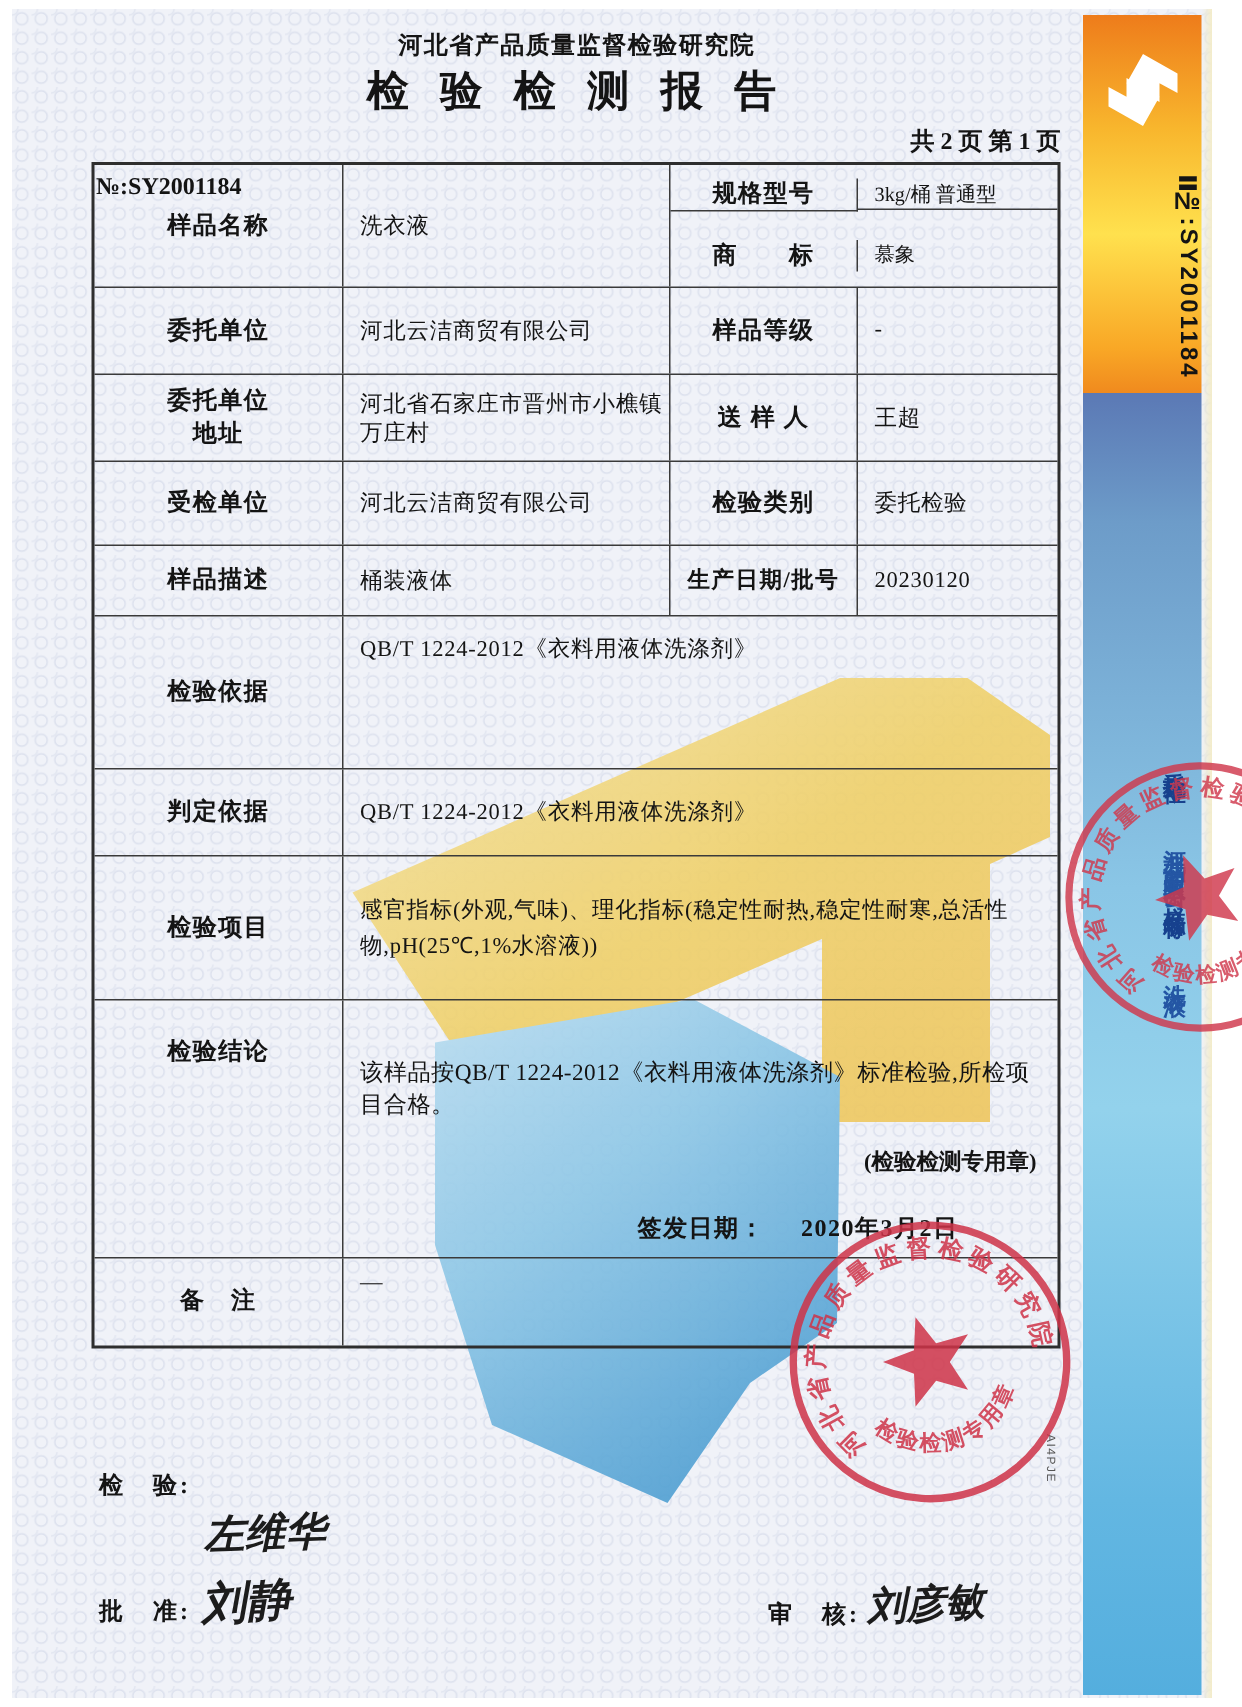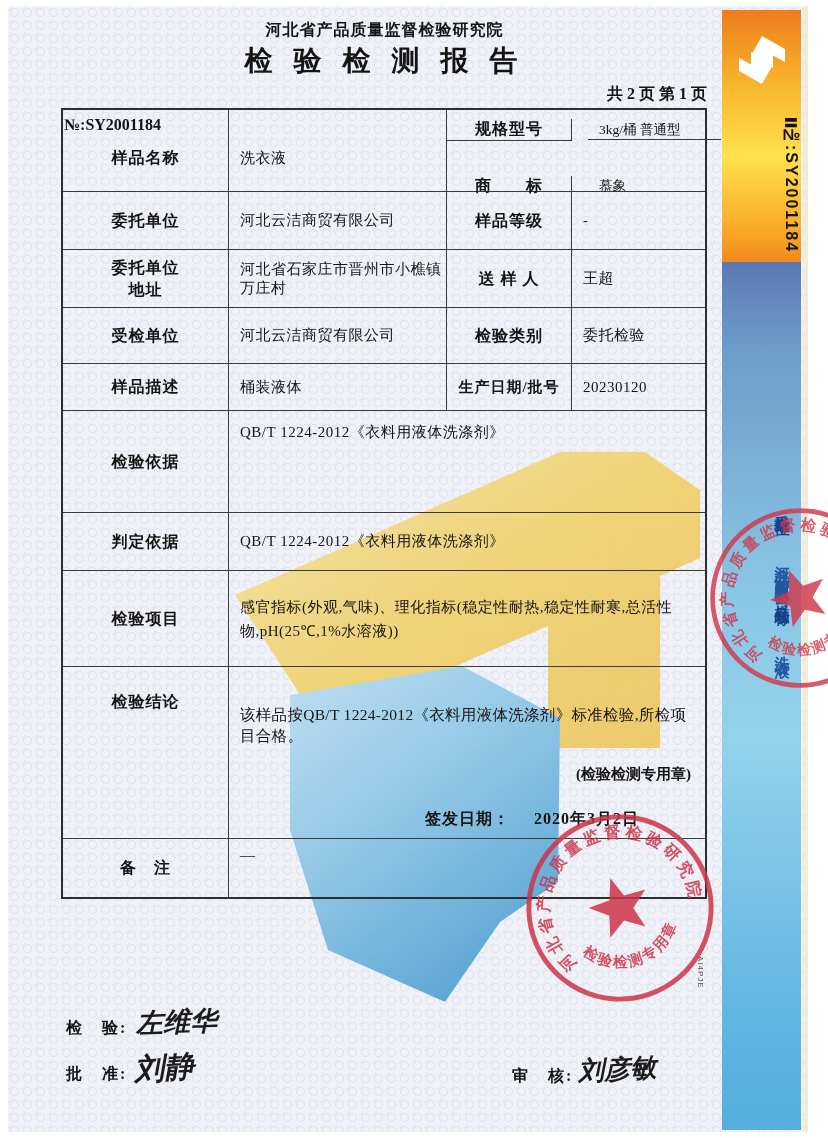--- a/index.html
+++ b/index.html
@@ -18,21 +18,21 @@
   .report-no{position:absolute;left:64px;top:84px;font-size:16px;font-weight:700;font-family:"Liberation Serif",serif;margin-top:32px;}
   .page-info{position:absolute;left:62px;top:84px;width:645px;text-align:right;font-size:16px;font-weight:700;}
   
   .watermark{position:absolute;left:200px;top:430px;z-index:1;opacity:.9;}
   
   .tbl{position:absolute;left:61px;top:108px;width:646px;z-index:2;border:2px solid #2e2e2e;box-sizing:border-box;}
   .trow{display:grid;box-sizing:border-box;border-bottom:1.5px solid #3a3a3a;}
   .trow:last-child{border-bottom:none;}
   .cols4{grid-template-columns:166px 218px 125px 133px;}
   .cols2{grid-template-columns:166px 476px;}
-  .cell{box-sizing:border-box;border-right:1.5px solid #3a3a3a;display:flex;align-items:center;gap:16px;}
+  .cell{box-sizing:border-box;border-right:1.5px solid #3a3a3a;display:flex;align-items:center;}
   .cell:last-child{border-right:none;}
   .lab{justify-content:center;text-align:center;font-size:16px;font-weight:600;letter-spacing:1px;white-space:pre-line;line-height:1.35;}
   .val{padding-left:11px;font-size:15px;letter-spacing:.5px;}
   .subgrid{display:grid;grid-template-rows:40px 40px;grid-template-columns:125px 133px;padding:0;}
   .subgrid .s-lab{box-sizing:border-box;border-right:1.5px solid #3a3a3a;border-bottom:1.5px solid #3a3a3a;
       display:flex;align-items:center;justify-content:center;font-size:16px;font-weight:600;letter-spacing:1px;}
   .subgrid .s-val{box-sizing:border-box;border-bottom:1.5px solid #3a3a3a;display:flex;align-items:center;padding-left:11px;font-size:13.5px;}
   .subgrid .r2{border-bottom:none;}
   .topalign{align-items:flex-start;padding-top:12px;}
   .conc{position:relative;display:block;}
@@ -161,21 +161,21 @@
         <div class="issue"><span>签发日期：</span><span class="d">2020年3月2日</span></div>
       </div>
     </div>
 
     <div class="trow cols2" style="height:58px;">
       <div class="cell lab">备　注</div>
       <div class="cell val topalign" style="padding-top:8px;">—</div>
     </div>
   </div>
 
-  <div class="sig-label" style="left:66px;top:1018px;">检　验:</div>
+  <div class="sig-label" style="left:66px;top:980px;">检　验:</div>
   <div class="sig" style="left:136px;top:1004px;font-size:27px;transform:rotate(-2deg);">左维华</div>
 
   <div class="sig-label" style="left:66px;top:1064px;">批　准:</div>
   <div class="sig" style="left:134px;top:1048px;font-size:30px;transform:rotate(-4deg);">刘静</div>
 
   <div class="sig-label" style="left:512px;top:1066px;">审　核:</div>
   <div class="sig" style="left:578px;top:1052px;font-size:26px;transform:rotate(-3deg);">刘彦敏</div>
 
   <div class="side-code">AI4PJE</div>
 

